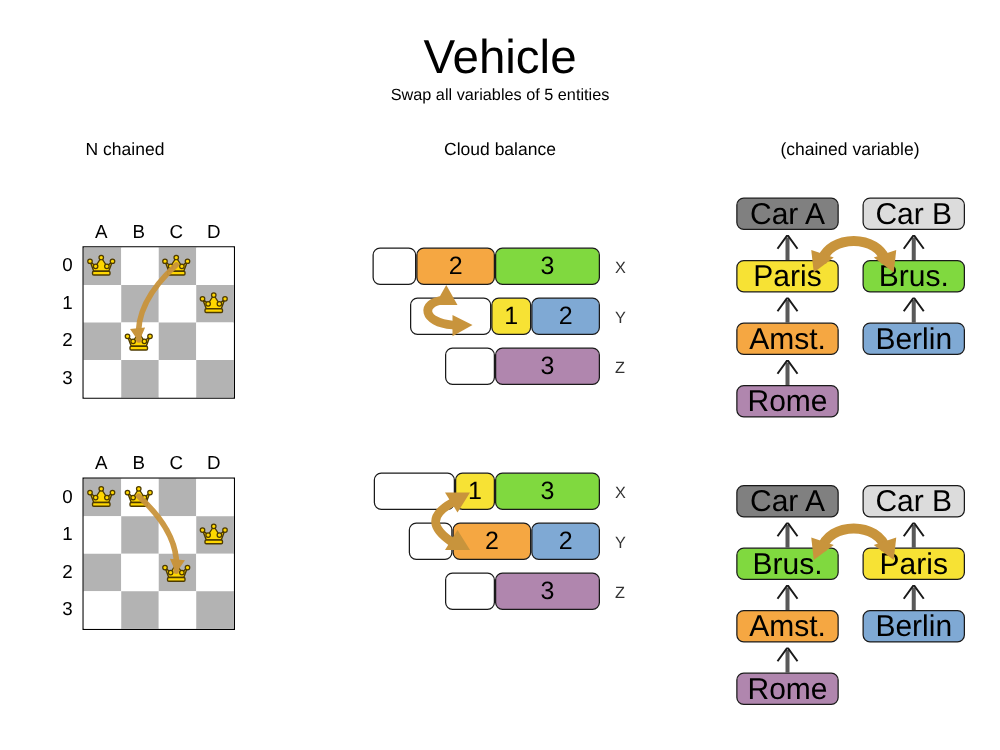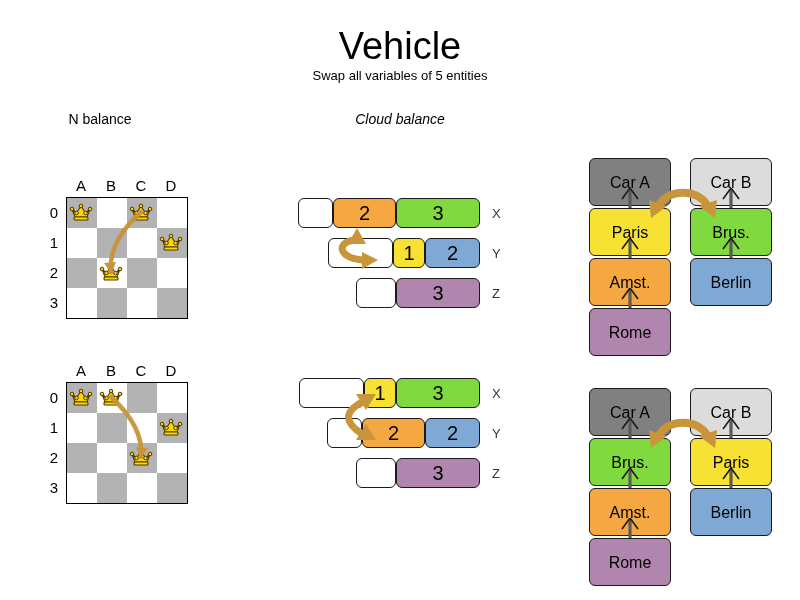--- a/index.html
+++ b/index.html
@@ -31,21 +31,21 @@
     line-height: 16px;
   }
 
   
   .col-head {
     text-align: center;
     font-size: 14px;
     line-height: 19px;
   }
   #head-nqueens { left: 20px; top: 110px; width: 160px; }
-  #head-cloud   { left: 310px; top: 110px; width: 180px; font-style: italic; }
+  #head-cloud   { left: 310px; top: 110px; width: 180px; }
   #head-vrp     { left: 590px; top: 110px; width: 180px; }
 
   
   .board-wrap { width: 170px; height: 160px; }
   .board {
     position: absolute;
     left: 46px; top: 22px;
     width: 120px; height: 120px;
     border: 1.5px solid #000;
     box-sizing: content-box;
@@ -91,42 +91,43 @@
   .seg.empty { background: #ffffff; border-radius: 6px; }
   .row-letter {
     position: absolute;
     font-size: 13px; line-height: 15px;
     color: #333;
   }
 
   
   .vrp-box {
     position: absolute;
-    width: 82px; height: 48px;
+    width: 82px; height: 26px;
     box-sizing: border-box;
     border: 1.4px solid #1a1a1a;
     border-radius: 6px;
     display: flex; align-items: center; justify-content: center;
-    font-size: 16px; line-height: 19px;
+    font-size: 24px; line-height: 19px;
     color: #000;
     white-space: nowrap;
   }
   .vrp-arrow { position: absolute; }
 
   .swap-arrow { position: absolute; pointer-events: none; }
 </style>
 </head>
 <body>
 
 <div class="abs" id="title">Vehicle</div>
 <div class="abs" id="subtitle">Swap all variables of 5 entities</div>
 
-<div class="abs col-head" id="head-nqueens">N balance</div>
+<div class="abs col-head" id="head-nqueens">N chained</div>
 <div class="abs col-head" id="head-cloud">Cloud balance</div>
 <div class="abs col-head" id="head-vrp">
+  <div>(chained variable)</div>
 </div>
 
 <div class="abs board-wrap" id="board-before" style="left:20px; top:175px;">
     <div class="file-label" style="left: 46px;">A</div>
     <div class="file-label" style="left: 76px;">B</div>
     <div class="file-label" style="left: 106px;">C</div>
     <div class="file-label" style="left: 136px;">D</div>
     <div class="rank-label" style="top: 29px;">0</div>
     <div class="rank-label" style="top: 59px;">1</div>
     <div class="rank-label" style="top: 89px;">2</div>

